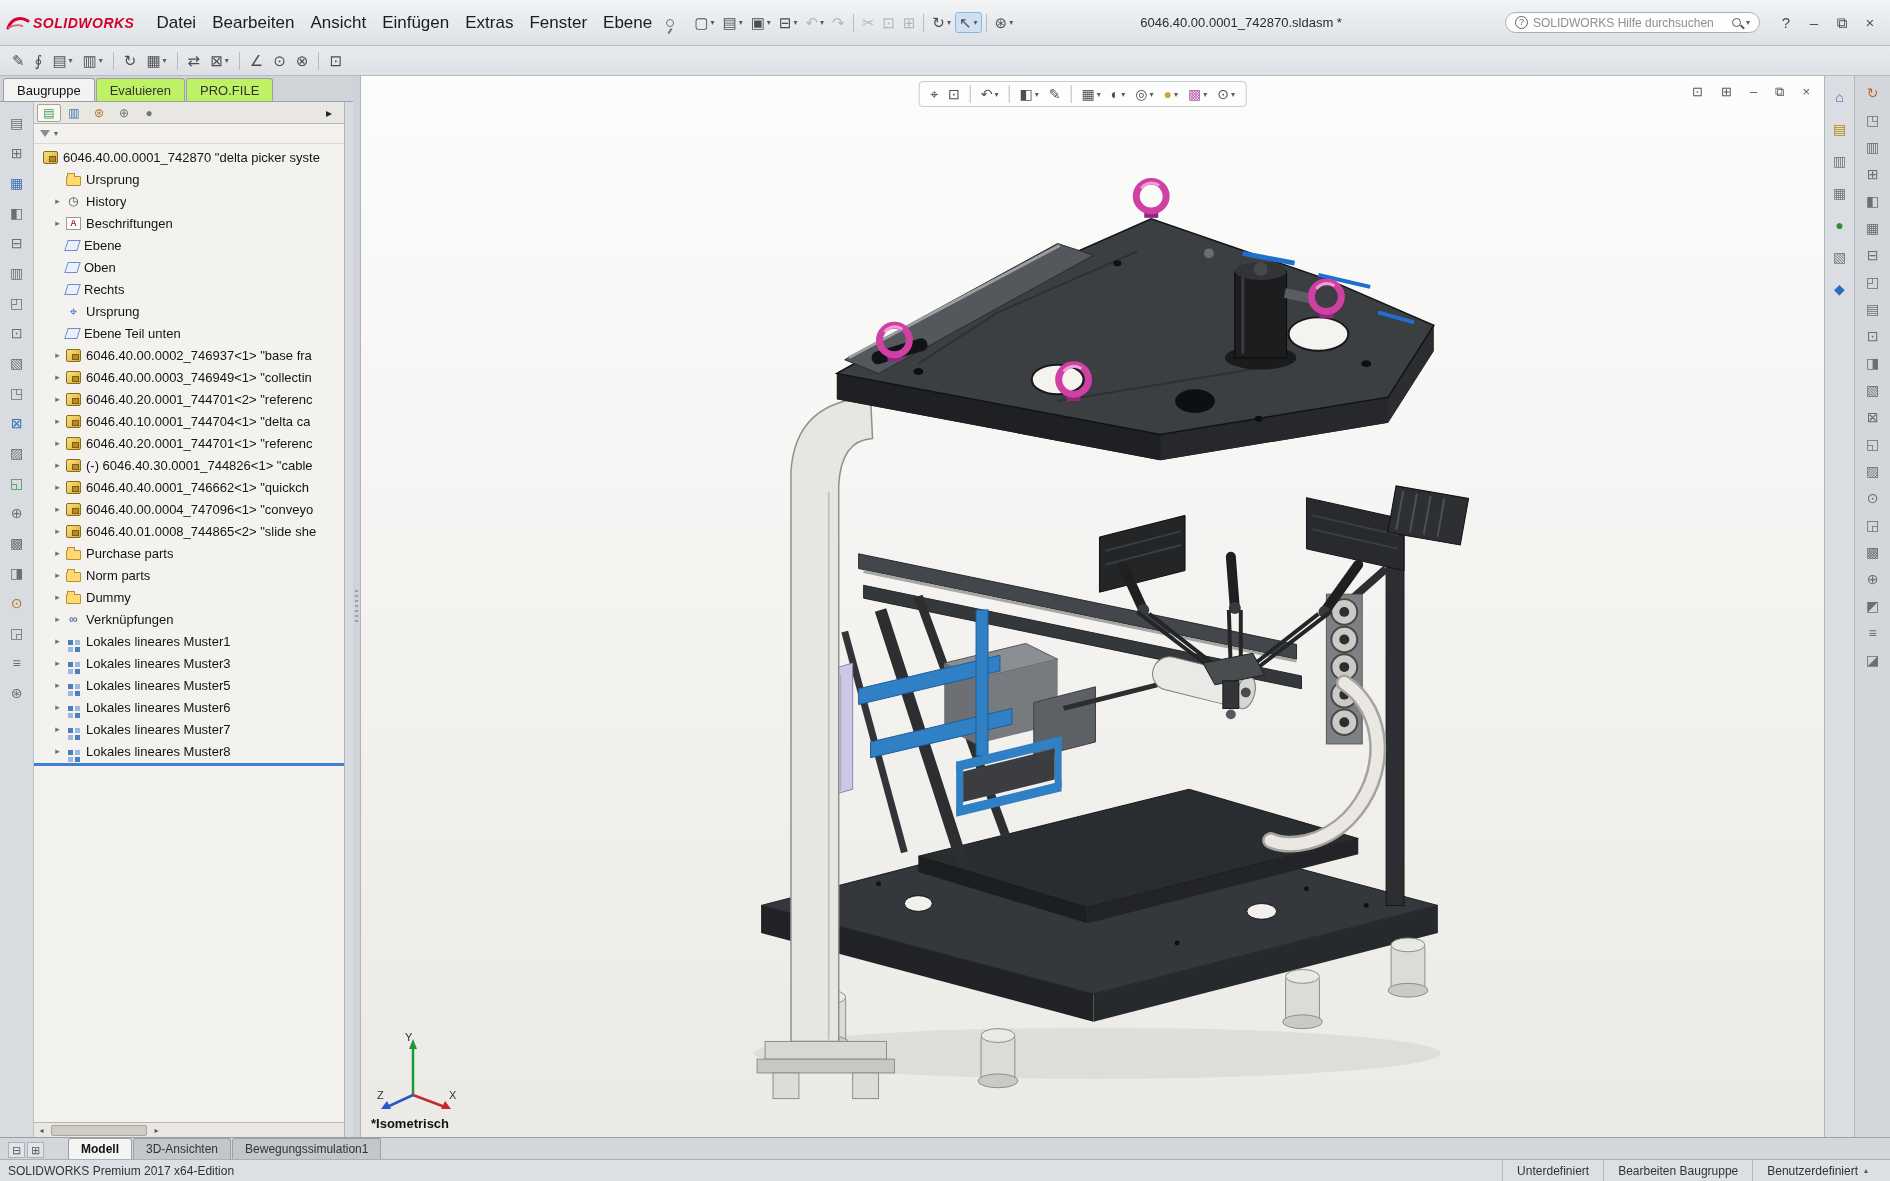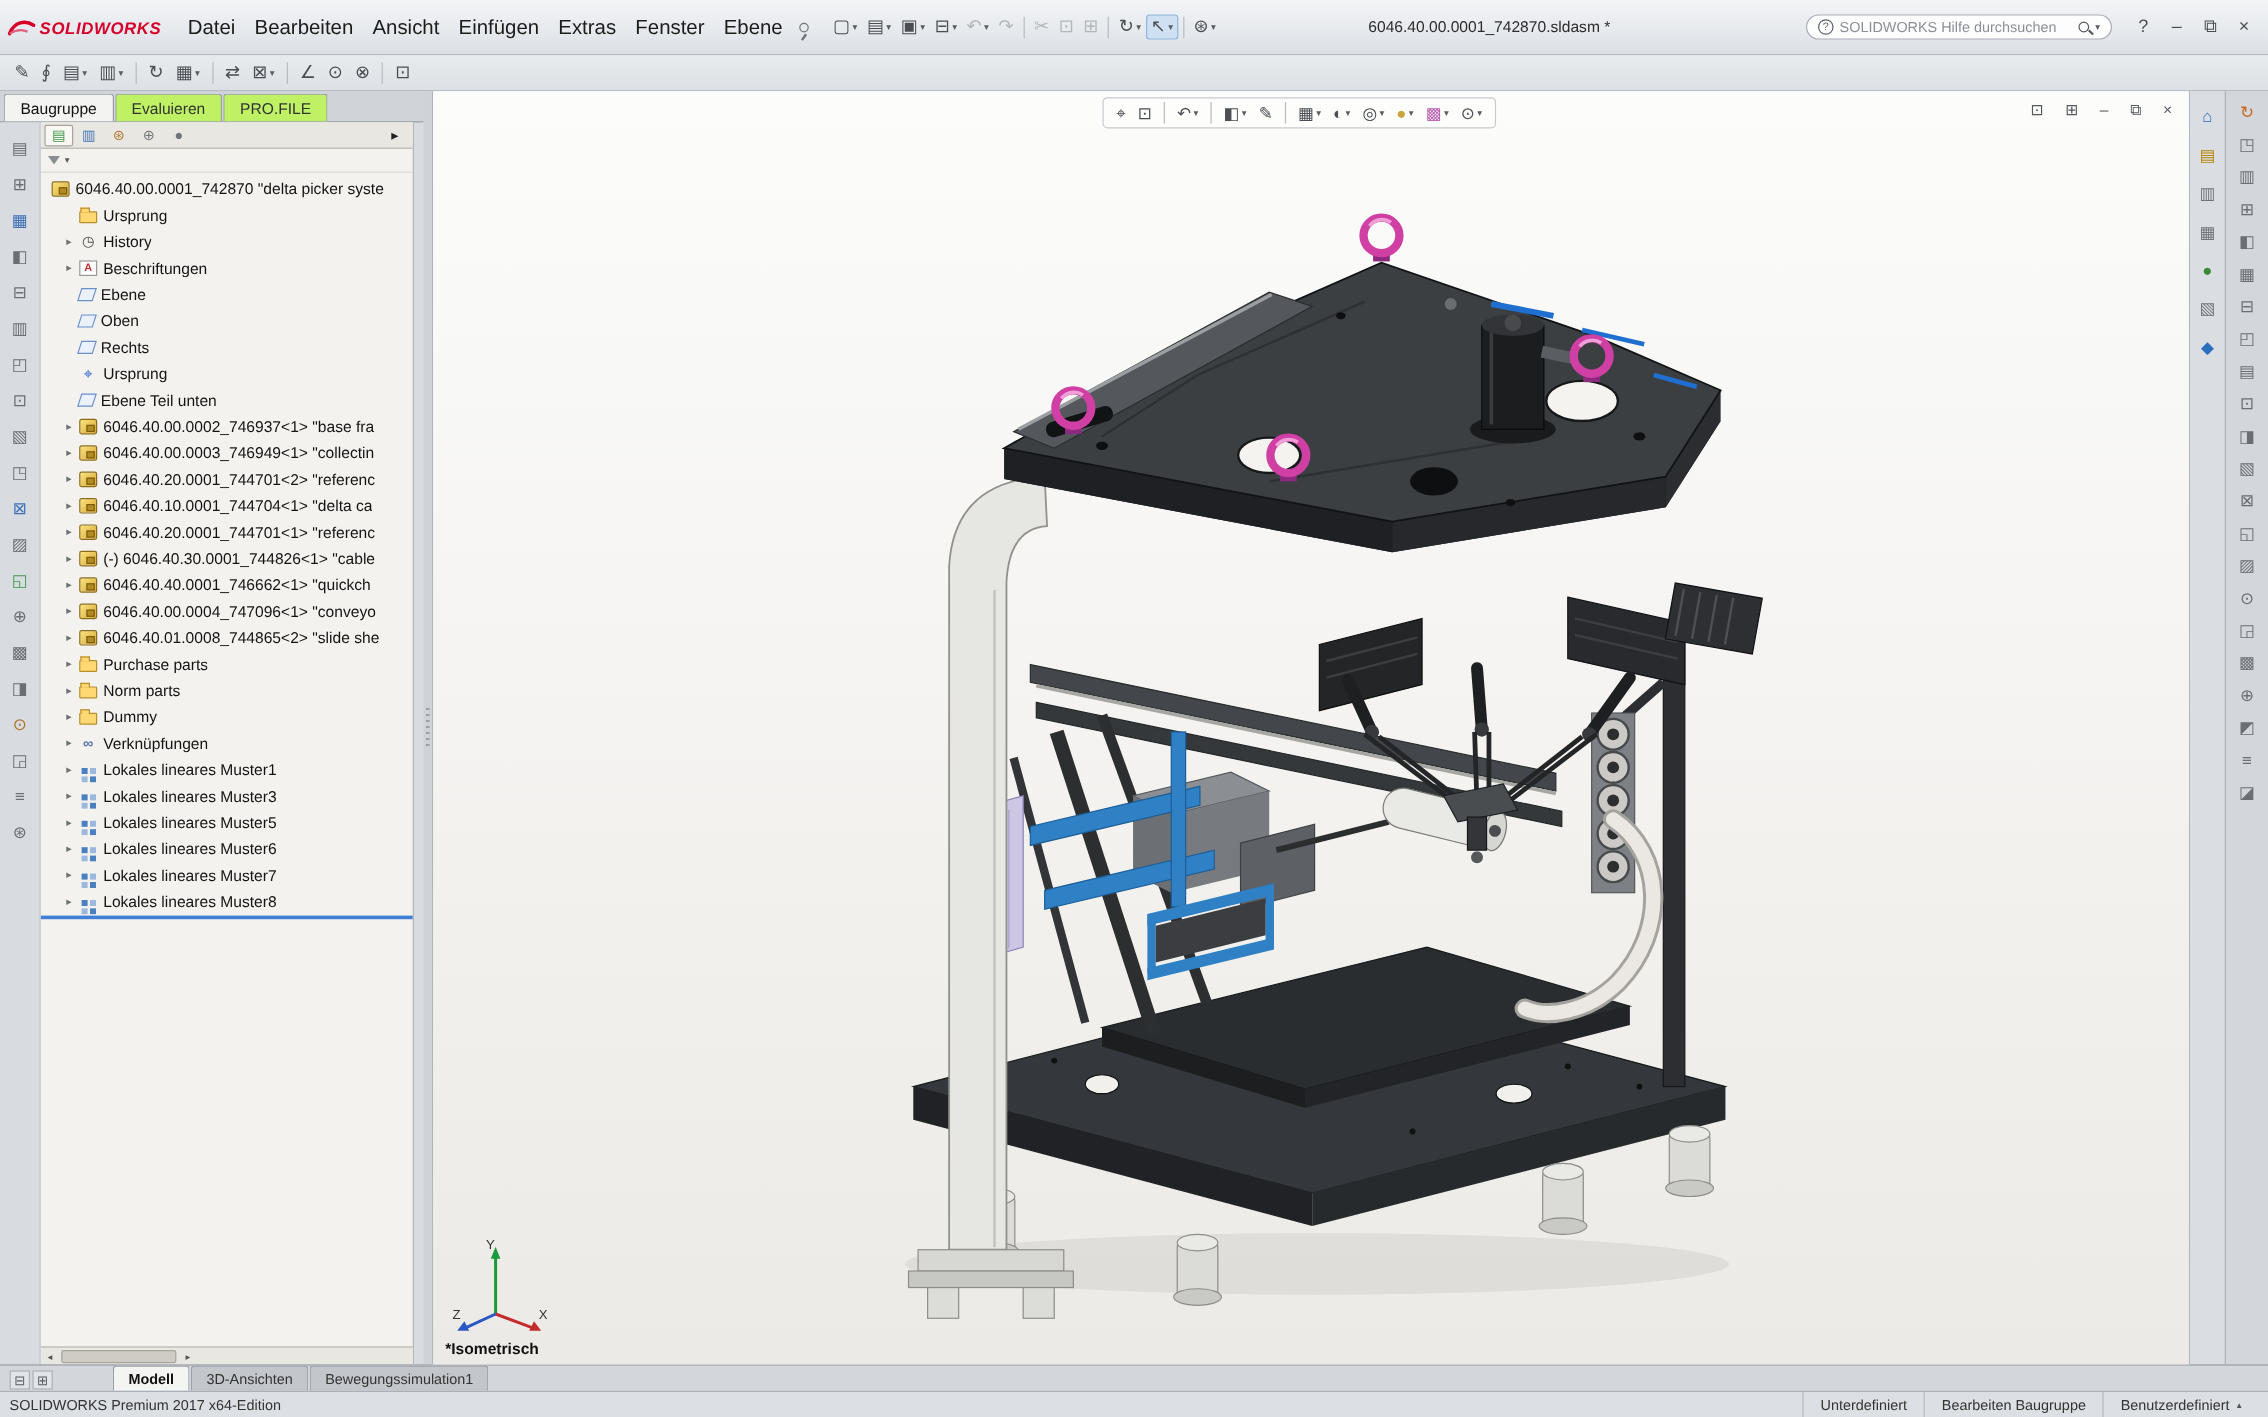--- a/index.html
+++ b/index.html
@@ -871,21 +871,21 @@
           <span class="glyph">◪</span>
         </span>
       </div>
   </div>
 
   <div class="sheetrow">
     <span id="sheet-corner" style="display:flex;">
         <span class="mini">⊟</span>
         <span class="mini">⊞</span>
       </span>
-    <div id="bottom-tabs" style="display:flex; align-items:flex-end; margin-left:48px;">
+    <div id="bottom-tabs" style="display:flex; align-items:flex-end; margin-left:22px;">
         <div class="stab active">Modell</div>
         <div class="stab">3D-Ansichten</div>
         <div class="stab">Bewegungssimulation1</div>
       </div>
   </div>
 
   <div class="statusbar">
     <span>SOLIDWORKS Premium 2017 x64-Edition</span>
     <span class="spacer"></span>
     <div id="status-right" style="display:flex; height:100%;">

